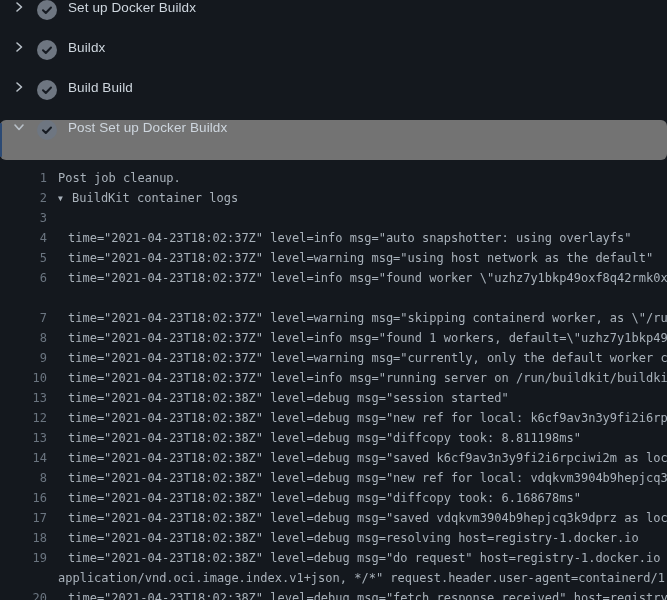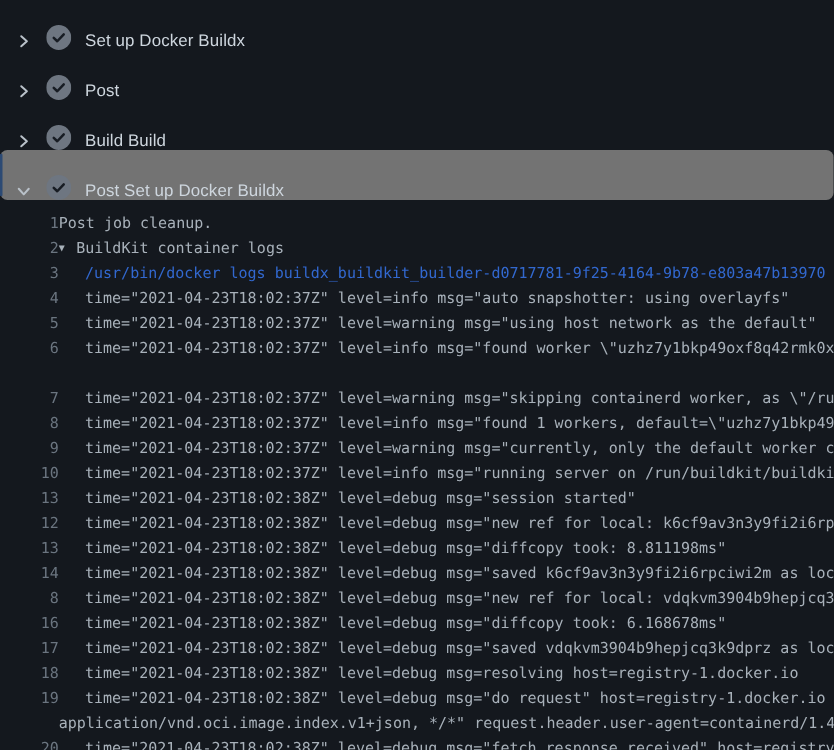--- a/index.html
+++ b/index.html
@@ -8,21 +8,21 @@
     background: #14181e;
     font-family: "Liberation Sans", sans-serif;
     -webkit-font-smoothing: antialiased;
   }
   .app { width: 667px; height: 600px; overflow: hidden; position: relative; }
 
   
   .section-row {
     height: 40px;
     display: flex;
-    align-items: flex-end;
+    align-items: flex-start;
     padding-left: 12px;
     position: relative;
     cursor: pointer;
   }
   .section-row.expanded {
     background: #737373;
     border-radius: 6px;
   }
   .accent-bar {
     position: absolute;
@@ -62,21 +62,21 @@
     white-space: pre;
     overflow: hidden;
   }
   .lnum {
     width: 47px;
     text-align: right;
     color: #6b7580;
     flex: none;
     cursor: pointer;
   }
-  .ltext { color: #a8b1ba; }
+  .ltext { margin-left: 11px; color: #a8b1ba; }
   .ltext.ind { margin-left: 21px; }
   .ltext.command { color: #3268cf; }
   .tri {
     display: inline-block;
     width: 14px;
     font-size: 8px;
     vertical-align: 1px;
     color: #a8b1ba;
     cursor: pointer;
   }
@@ -105,21 +105,21 @@
           <svg width="12" height="12" viewBox="0 0 12 12">
             <path d="M4 2 L8.5 6 L4 10" fill="none" stroke="currentColor" stroke-width="1.6" stroke-linecap="round" stroke-linejoin="round"></path>
           </svg>
         </span>
         <span class="check">
           <svg width="20" height="20" viewBox="0 0 20 20">
             <circle cx="10" cy="10" r="10" fill="#6e7681"></circle>
             <path d="M6 10.3 L8.8 13 L14 7.5" fill="none" stroke="#171c23" stroke-width="2" stroke-linecap="round" stroke-linejoin="round"></path>
           </svg>
         </span>
-        <span class="section-label">Post</span>
+        <span class="section-label">Buildx</span>
       </div>
       <div class="section-row">
         <span class="chev">
           <svg width="12" height="12" viewBox="0 0 12 12">
             <path d="M4 2 L8.5 6 L4 10" fill="none" stroke="currentColor" stroke-width="1.6" stroke-linecap="round" stroke-linejoin="round"></path>
           </svg>
         </span>
         <span class="check">
           <svg width="20" height="20" viewBox="0 0 20 20">
             <circle cx="10" cy="10" r="10" fill="#6e7681"></circle>
@@ -140,21 +140,21 @@
             <circle cx="10" cy="10" r="10" fill="#6e7681"></circle>
             <path d="M6 10.3 L8.8 13 L14 7.5" fill="none" stroke="#171c23" stroke-width="2" stroke-linecap="round" stroke-linejoin="round"></path>
           </svg>
         </span>
         <span class="section-label">Post Set up Docker Buildx</span>
       </div>
     </div>
   <div class="log">
       <div class="log-row"><span class="lnum">1</span><span class="ltext">Post job cleanup.</span></div>
       <div class="log-row"><span class="lnum">2</span><span class="ltext"><span class="tri">▼</span><span>BuildKit container logs</span></span></div>
-      <div class="log-row"><span class="lnum">3</span><span class="ltext ind command">/usr/bin/docker logs buildx_buildkit_builder-d0717781-9f25-4164-9b78-e803a47b13970</span></div>
+      <div class="log-row"><span class="lnum">3</span></div>
       <div class="log-row"><span class="lnum">4</span><span class="ltext ind">time="2021-04-23T18:02:37Z" level=info msg="auto snapshotter: using overlayfs"</span></div>
       <div class="log-row"><span class="lnum">5</span><span class="ltext ind">time="2021-04-23T18:02:37Z" level=warning msg="using host network as the default"</span></div>
       <div class="log-row"><span class="lnum">6</span><span class="ltext ind">time="2021-04-23T18:02:37Z" level=info msg="found worker \"uzhz7y1bkp49oxf8q42rmk0xj</span></div>
       <div class="log-row"><span class="lnum"></span></div>
       <div class="log-row"><span class="lnum">7</span><span class="ltext ind">time="2021-04-23T18:02:37Z" level=warning msg="skipping containerd worker, as \"/run</span></div>
       <div class="log-row"><span class="lnum">8</span><span class="ltext ind">time="2021-04-23T18:02:37Z" level=info msg="found 1 workers, default=\"uzhz7y1bkp49o</span></div>
       <div class="log-row"><span class="lnum">9</span><span class="ltext ind">time="2021-04-23T18:02:37Z" level=warning msg="currently, only the default worker ca</span></div>
       <div class="log-row"><span class="lnum">10</span><span class="ltext ind">time="2021-04-23T18:02:37Z" level=info msg="running server on /run/buildkit/buildkit</span></div>
       <div class="log-row"><span class="lnum">13</span><span class="ltext ind">time="2021-04-23T18:02:38Z" level=debug msg="session started"</span></div>
       <div class="log-row"><span class="lnum">12</span><span class="ltext ind">time="2021-04-23T18:02:38Z" level=debug msg="new ref for local: k6cf9av3n3y9fi2i6rpc</span></div>

